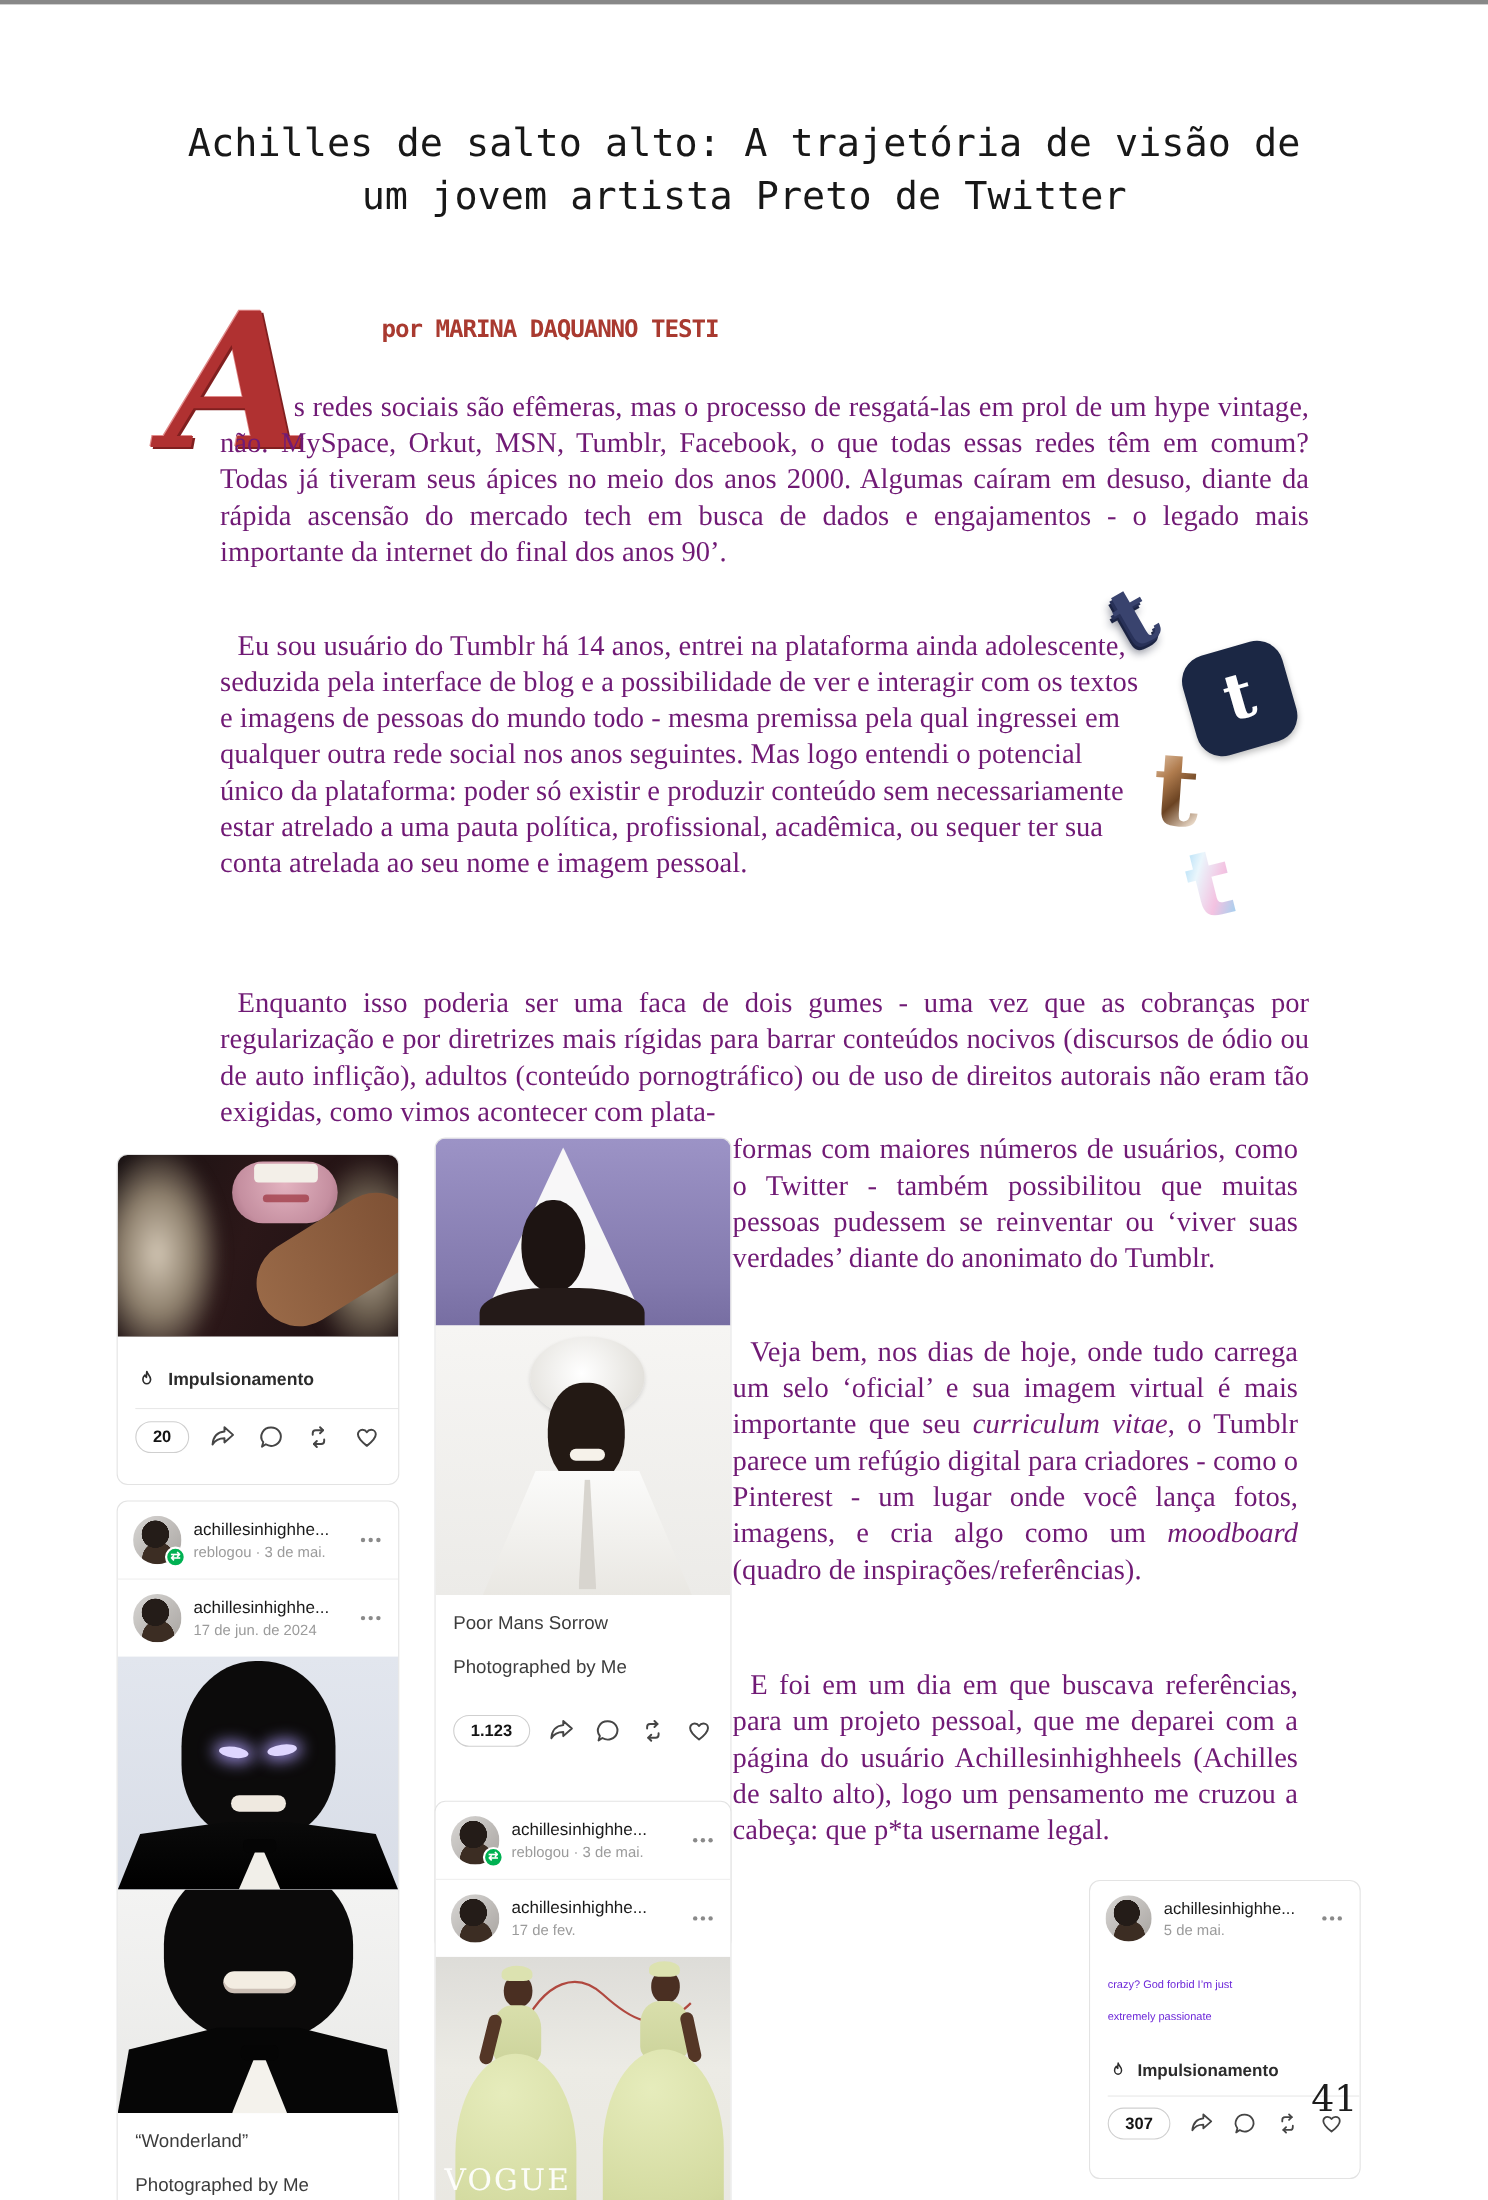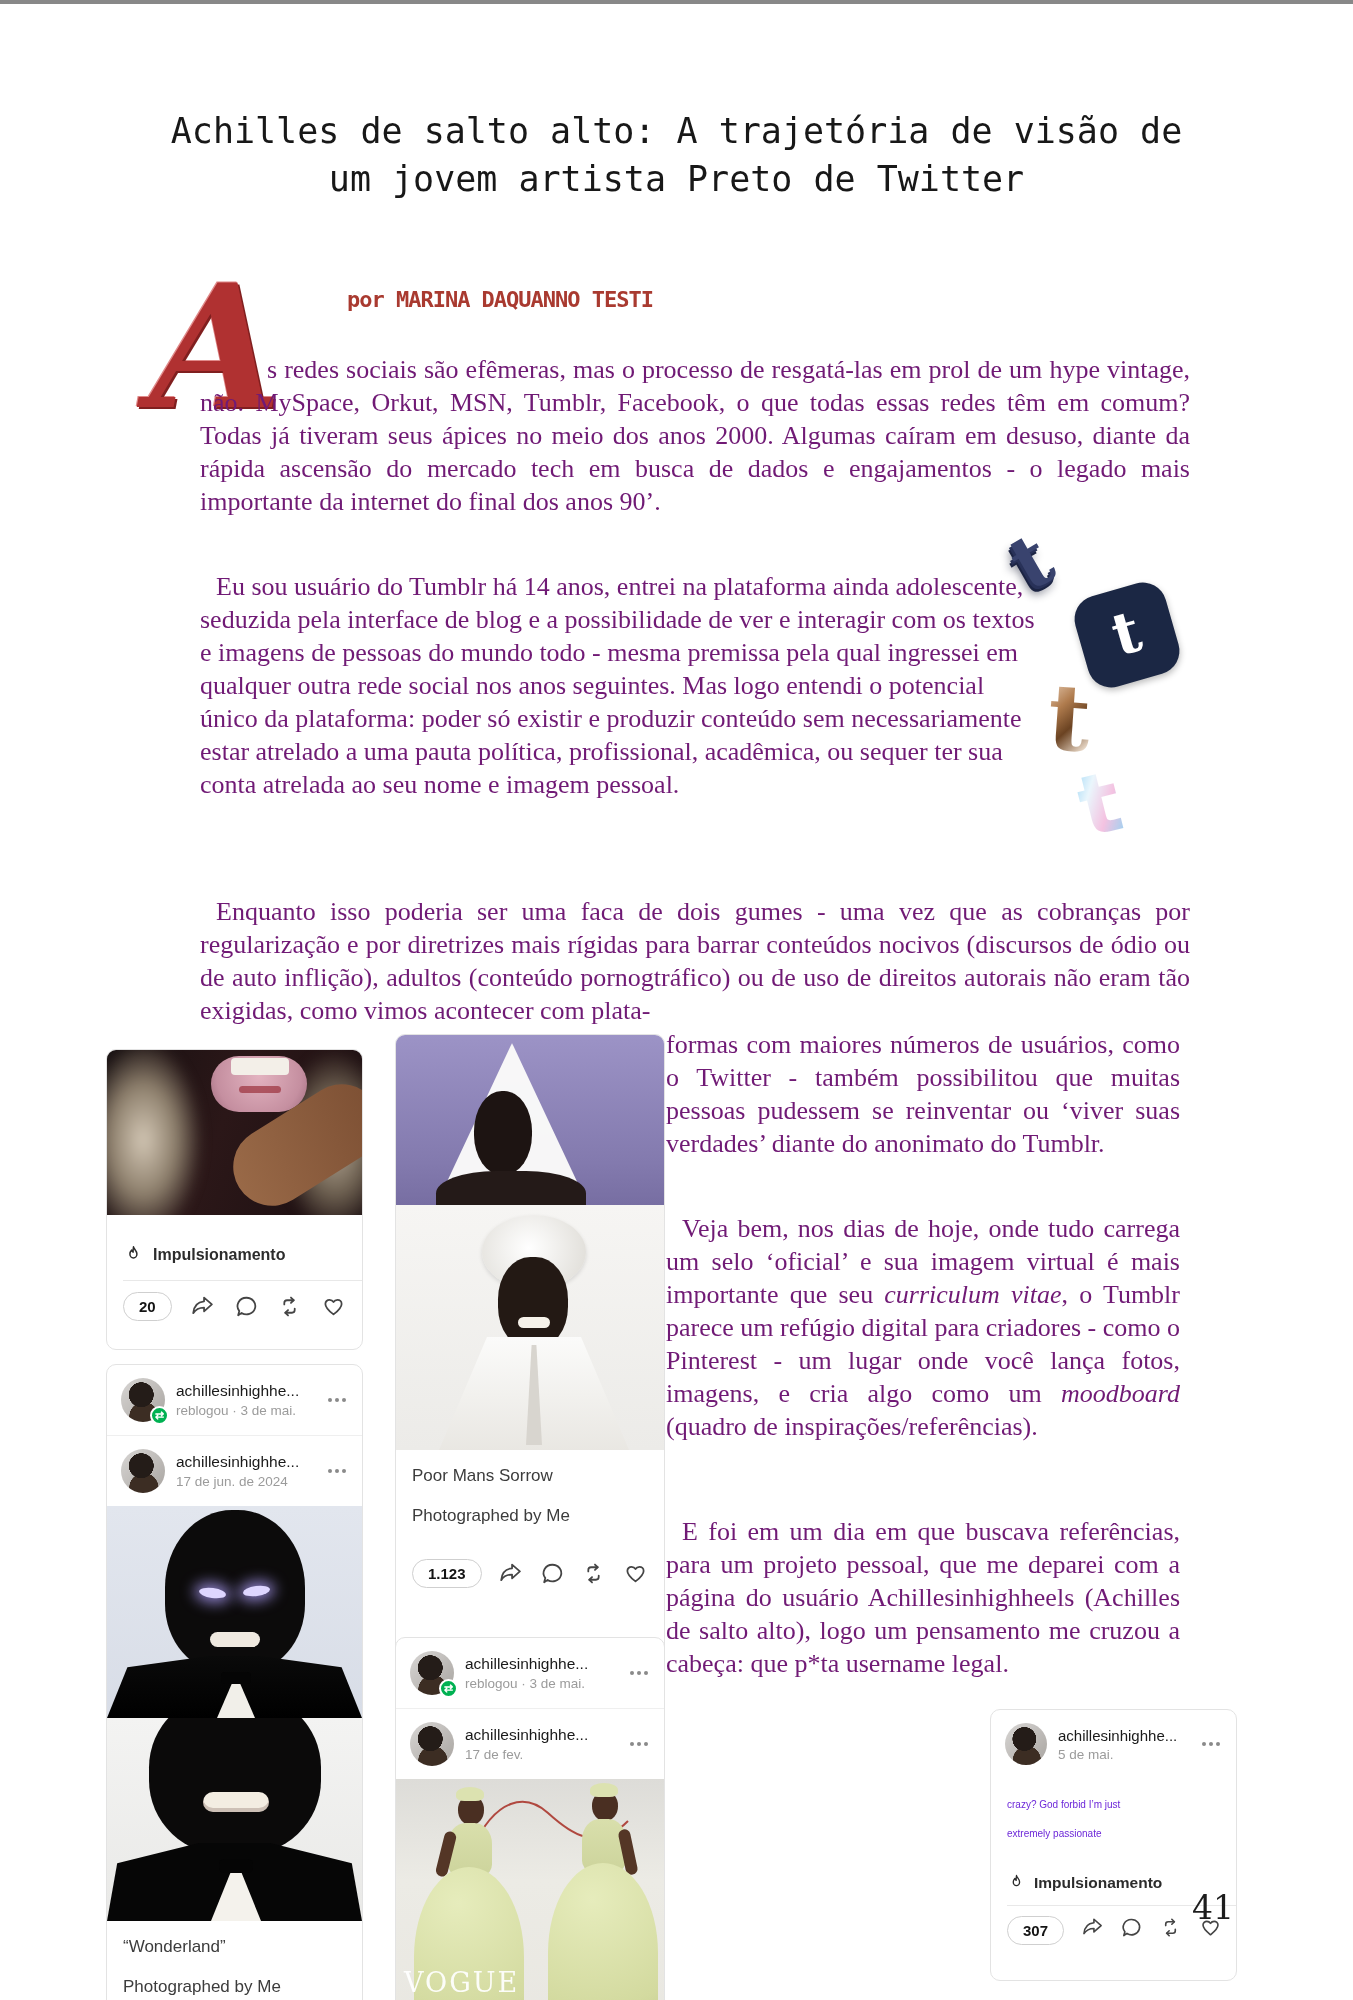--- a/index.html
+++ b/index.html
@@ -172,21 +172,21 @@
       background:radial-gradient(circle at 40% 20%,#e6ecbc,#d3da9f 70%,#c3ca8e); }
   .vogue-mark { position:absolute; left:8px; top:188px; font-family:"DejaVu Serif", serif;
       font-size:27px; letter-spacing:2px; color:rgba(255,255,255,.92);text-align:center; }
   .cord { position:absolute; left:70px; top:8px; width:170px; height:80px; }
   .cord svg { width:100%; height:100%; fill:none; stroke:#b0483f; stroke-width:2; }
   
   .rbody { padding:12px 16px 0; font-size:10px; line-height:29px; color:#6d28d9; }
   .rboost { display:flex; align-items:center; gap:8px; font-size:15.5px; font-weight:bold; color:#2c2c2c;
       padding:24px 16px 0; }
   .r-rule { border-top:1px solid #e8e8e8; margin-left:16px; margin-top:12px; }
-  .r-notes { display:flex; justify-content:space-between; padding:10px 14px 12px 16px; }
+  .r-notes { display:flex; align-items:center; justify-content:space-between; padding:10px 14px 12px 16px; }
   .r-notes .icn { width:23px; height:23px; }
   .pagenum {
     position:absolute; left:1192px; top:1884px; z-index:6;
     font-family:"DejaVu Serif", serif; font-size:33px; color:#1d1d1d;
   }
 </style>
 </head>
 <body>
 
 <div class="page">

